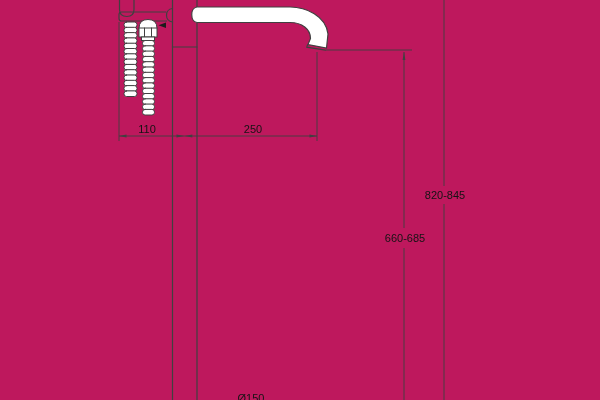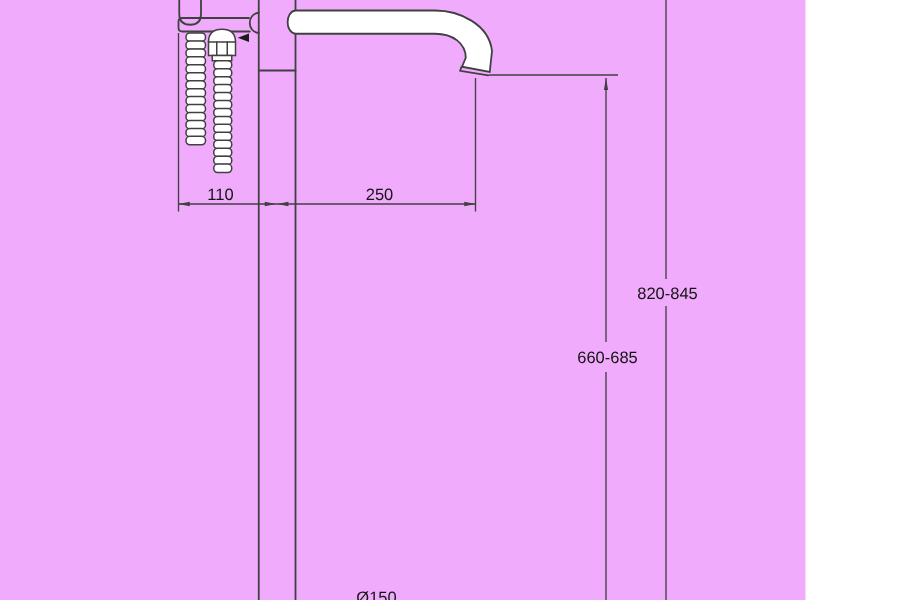--- a/index.html
+++ b/index.html
@@ -1,21 +1,21 @@
 <!DOCTYPE html>
 <html><head>
 <meta charset="utf-8">
 <style>
   html,body{
     margin:0;padding:0;
     width:600px;height:400px;
     background:#ffffff;
     overflow:hidden;
   }
-  .stage{position:relative;width:537px;height:400px;background:#f0abfc;}
+  .stage{position:relative;width:600px;height:400px;background:#be185d;}
   svg{display:block;}
   .dim-label{
     font-family:"Liberation Sans",sans-serif;
     font-size:11px;
     fill:#141414;
   }
 </style>
 </head>
 <body>
 

